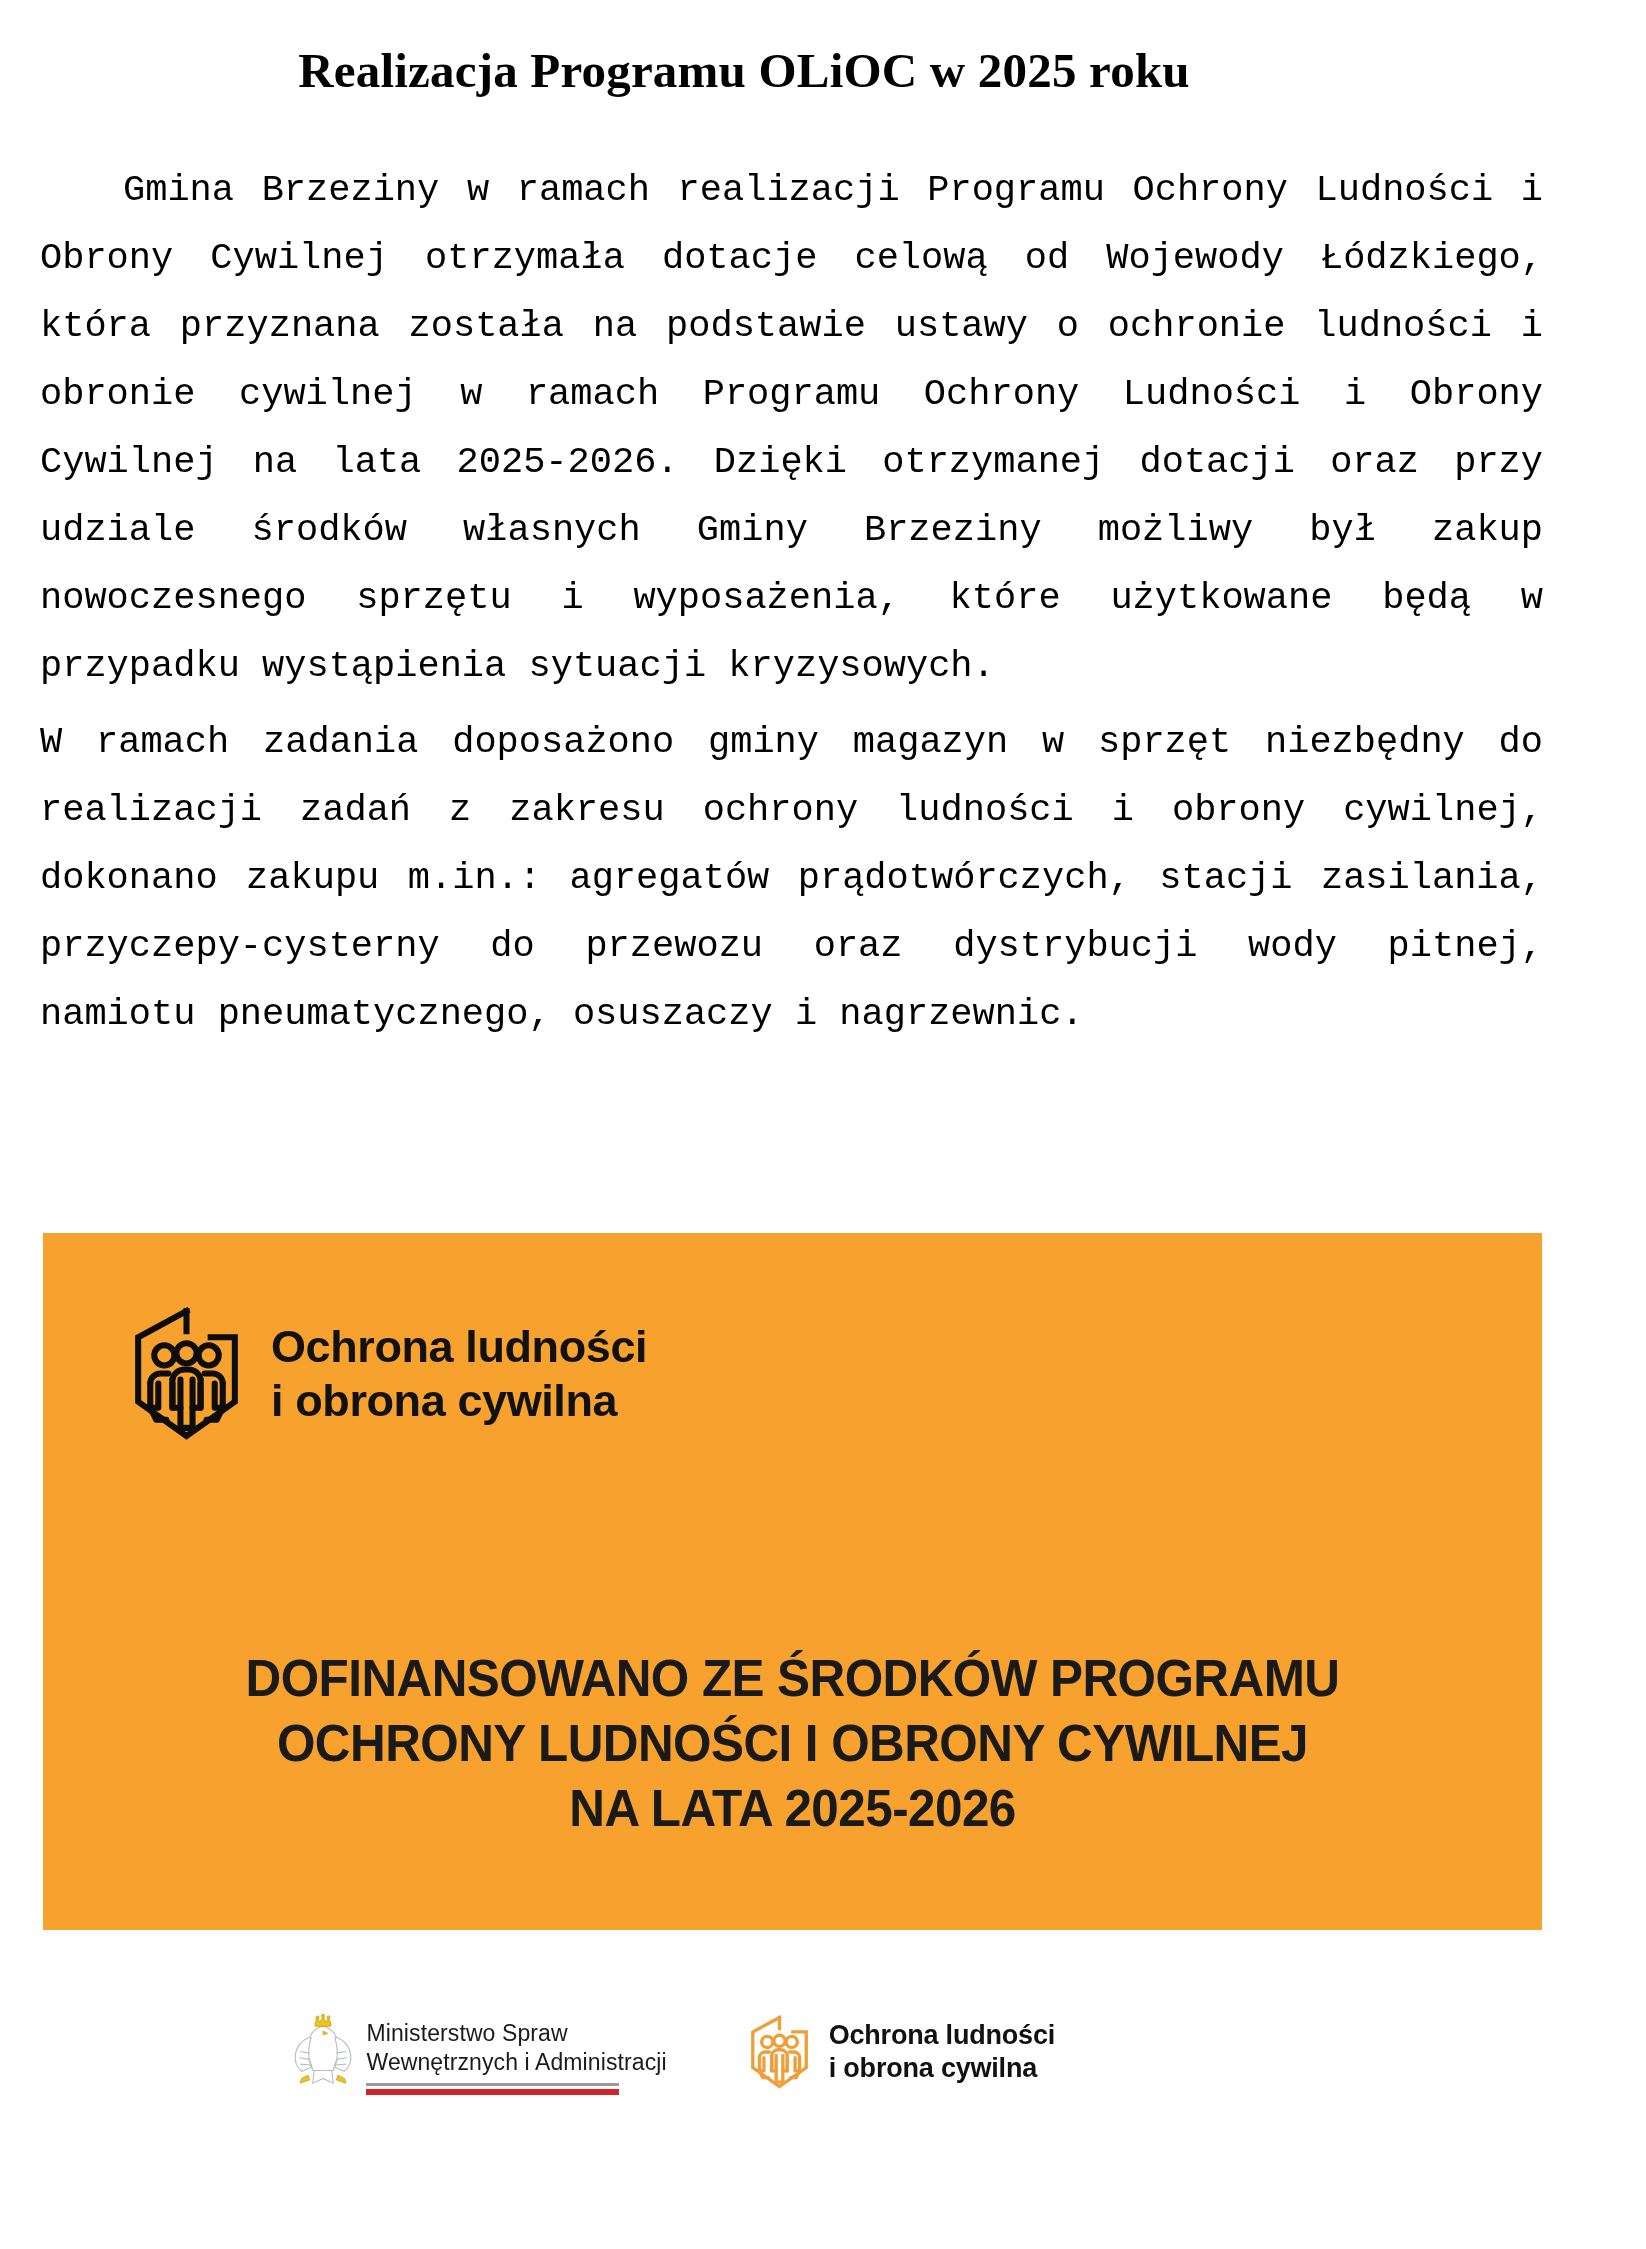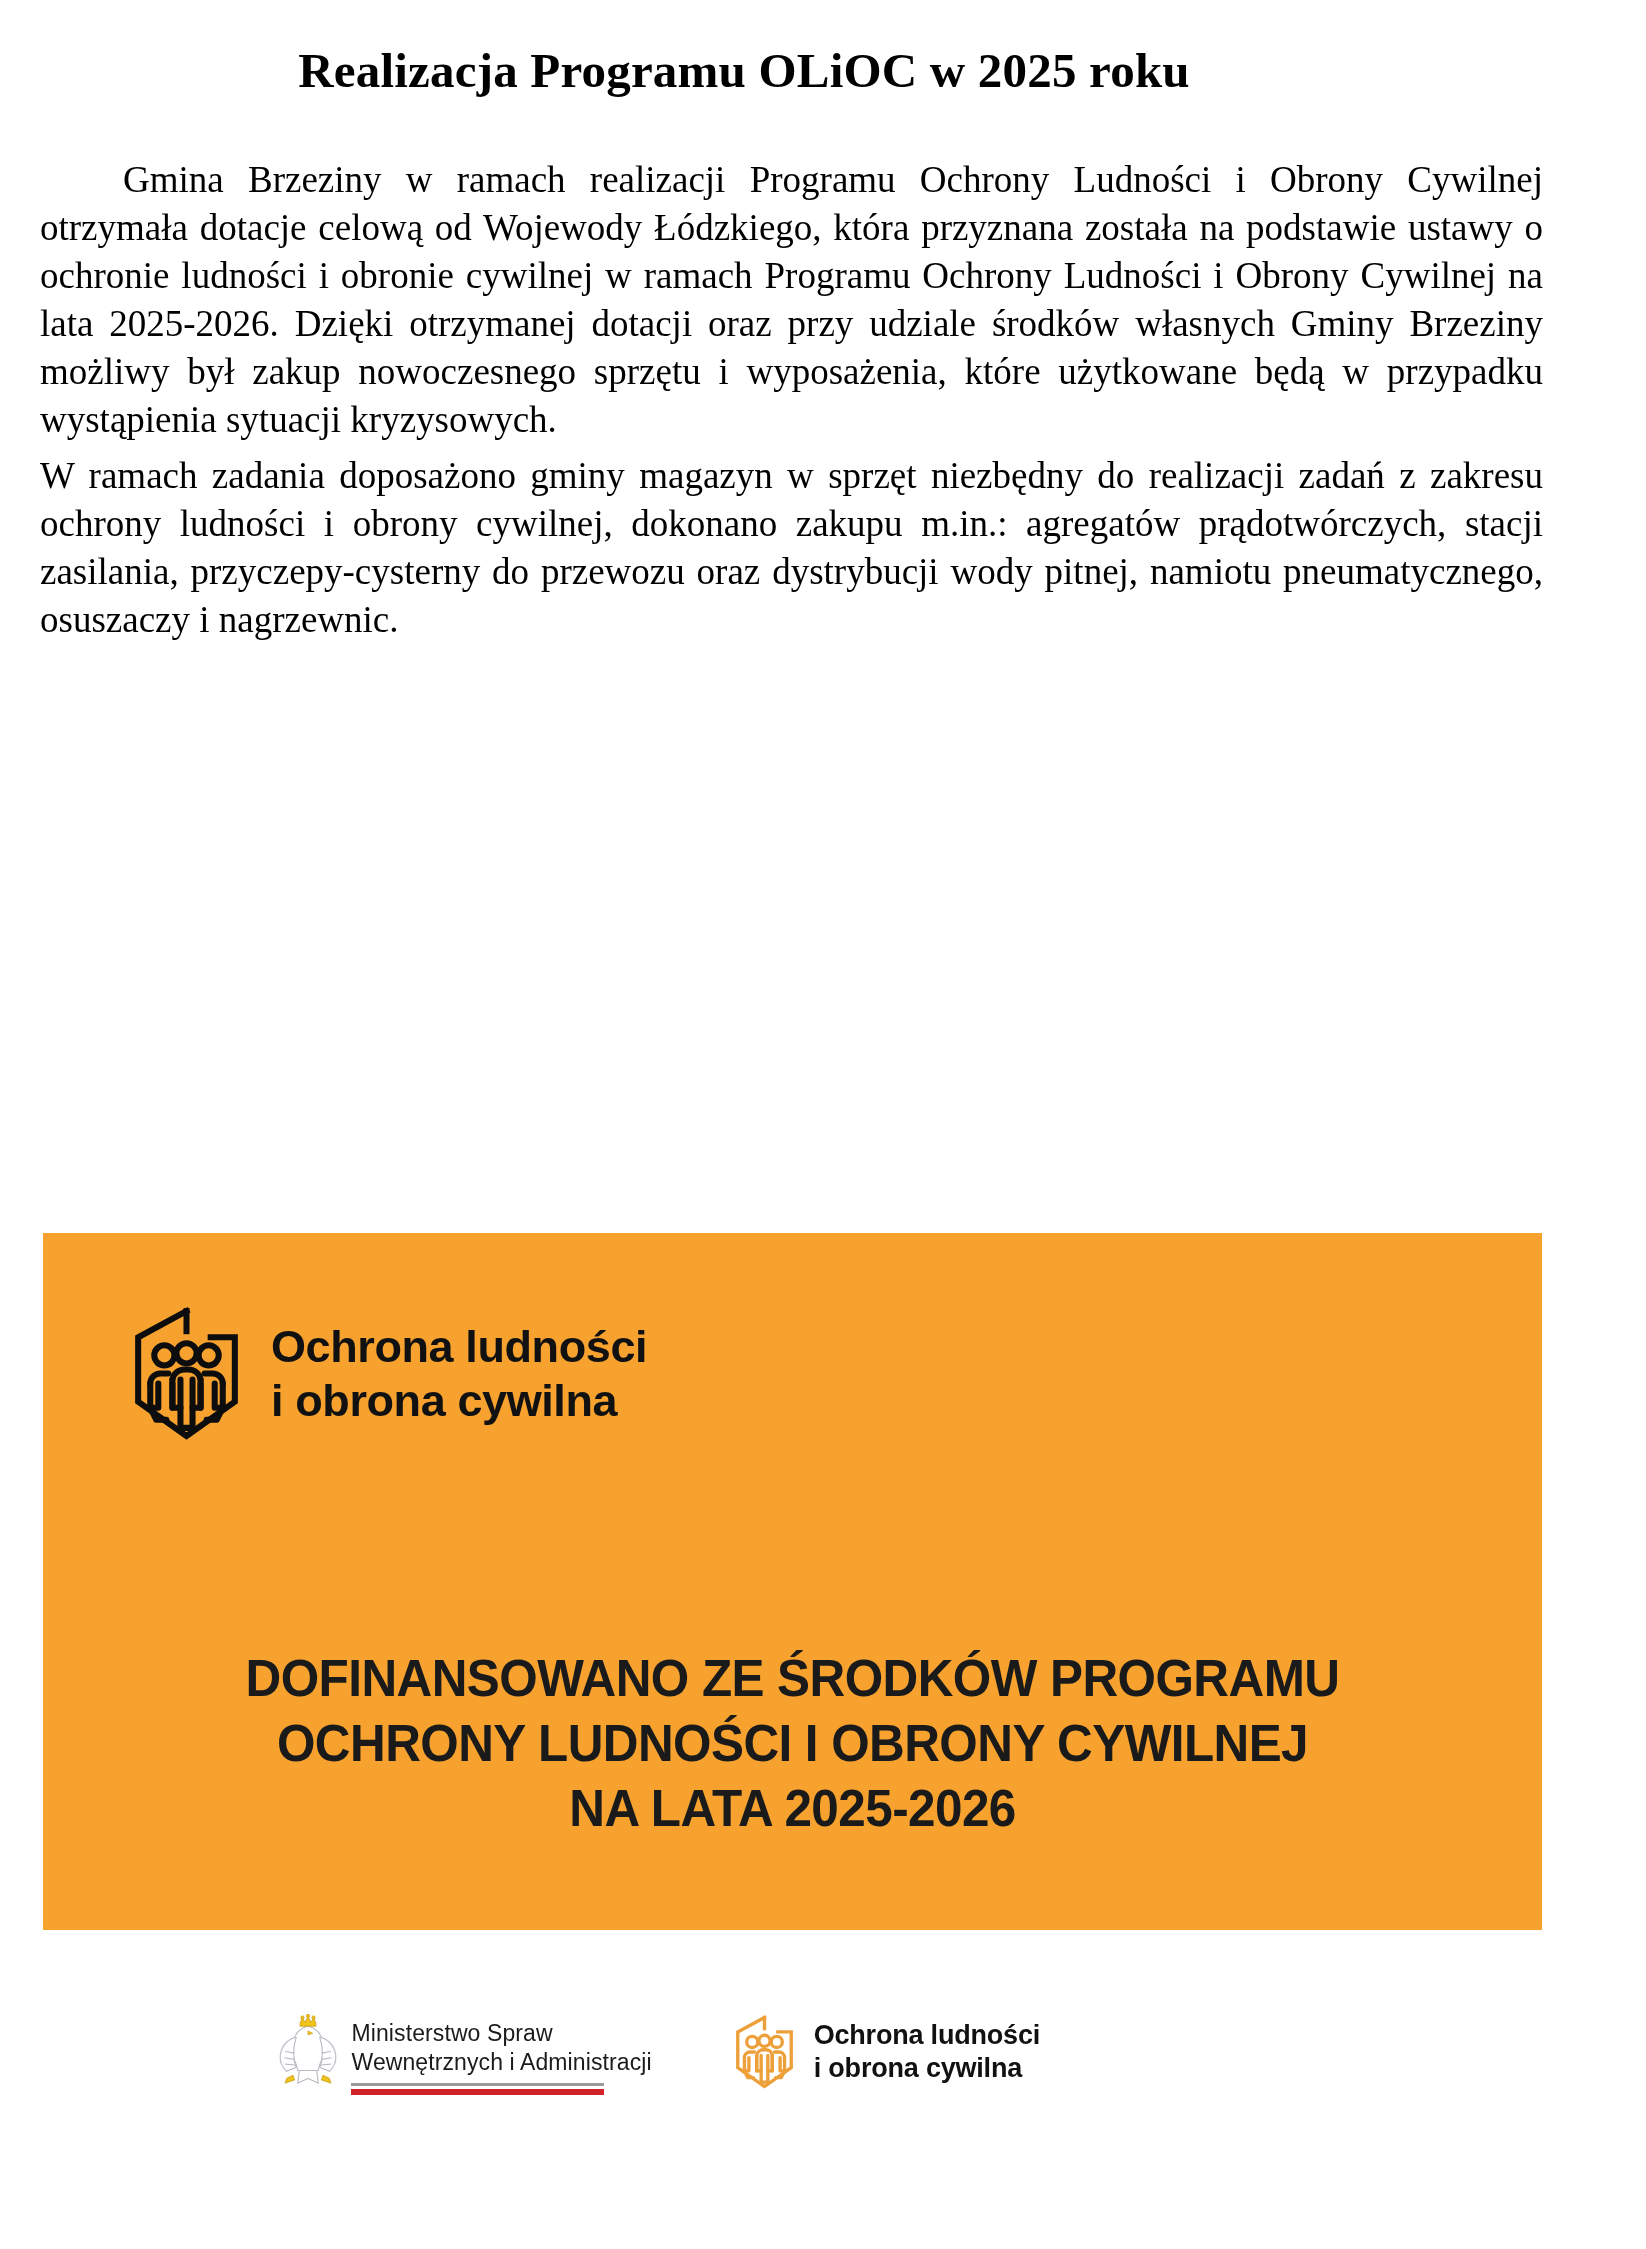--- a/index.html
+++ b/index.html
@@ -39,26 +39,26 @@
 
   
   .body-copy {
     position: absolute;
     left: 40px;
     top: 156px;
     width: 1503px;
   }
   .para {
     font-size: 37px;
-    line-height: 48px;
+    line-height: 68px;
     text-align: justify;
     text-justify: inter-word;
     margin: 0;
     hyphens: none;
-    font-family: Liberation Serif, serif;
+    font-family: Liberation Mono, monospace;
   }
   .para.first {
     text-indent: 83px;
   }
   .para + .para {
     margin-top: 8px;
   }
 
   
   .banner {
@@ -115,20 +115,21 @@
   
   .footer {
     position: absolute;
     left: 0;
     top: 2008px;
     width: 1314px;
     display: flex;
     justify-content: center;
     align-items: center;
     gap: 79px;
+    padding-left: 15px;
   }
 
   .mswia {
     display: flex;
     align-items: flex-start;
     gap: 9.5px;
   }
   .mswia .eagle {
     width: 68px;
     height: 83px;

